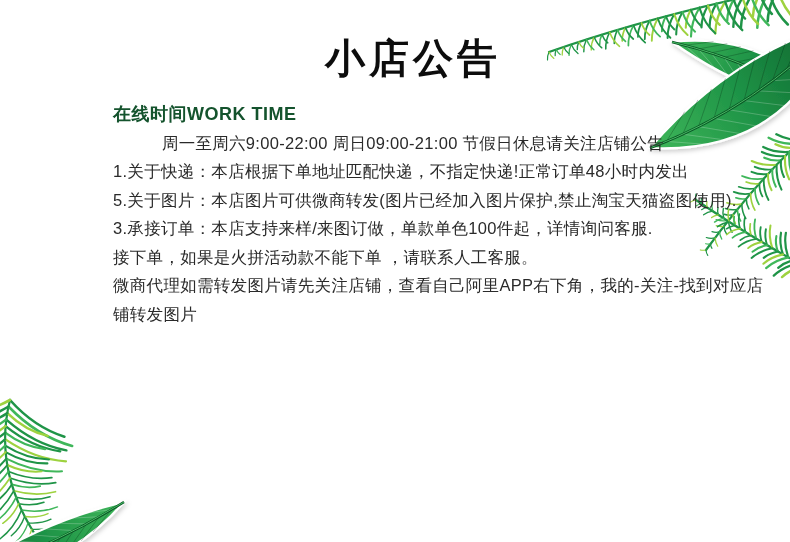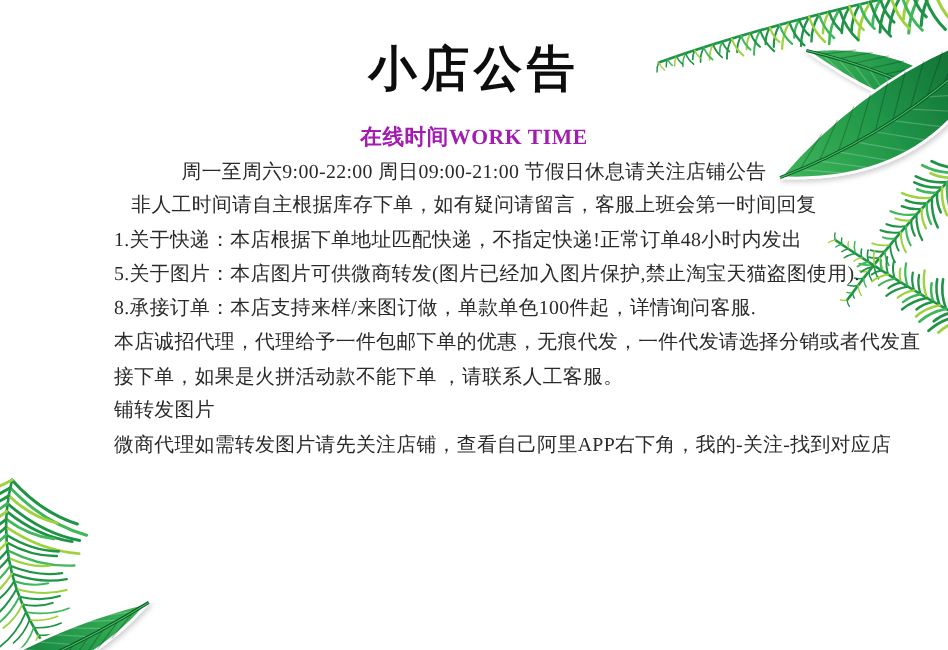--- a/index.html
+++ b/index.html
@@ -1,28 +1,28 @@
 <!DOCTYPE html>
 <html><head>
 <meta charset="utf-8">
 <style>
   html,body{margin:0;padding:0;background:#ffffff;}
   .canvas{
     position:relative;width:790px;height:542px;background:#ffffff;
     overflow:hidden;font-family:"Liberation Sans","DejaVu Sans",sans-serif;
   }
   svg.decor{position:absolute;left:0;top:0;z-index:1;pointer-events:none;}
-  main.content{position:absolute;left:95px;top:0;width:600px;z-index:2;color:#262626;font-family:Liberation Serif, serif;}
+  main.content{position:absolute;left:113px;top:0;width:600px;z-index:2;color:#262626;}
   h1.title{
     margin:36px 0 20px 0;text-align:center;font-size:40px;line-height:44px;
     font-weight:700;letter-spacing:4px;color:#0d0d0d;
   }
   h2.sec{
     margin:0;font-size:18px;line-height:28.5px;font-weight:700;
-    text-align:center;white-space:nowrap;color:#a21caf;letter-spacing:.5px;
+    white-space:nowrap;color:#14532d;letter-spacing:.5px;
   }
   p.ln{
     margin:0;font-size:16.5px;line-height:28.5px;white-space:nowrap;
     color:#2a2a2a;letter-spacing:.3px;
   }
   p.center{text-align:center;}
 </style>
 </head>
 <body>
 
@@ -336,24 +336,22 @@
         <path d="M 124.0 502.0 Q 44.0 551.9 -46.0 580.0" fill="none" stroke="#0b5426" stroke-width="2.6"></path>
         <path d="M 124.0 502.0 Q 44.0 551.9 -46.0 580.0" fill="none" stroke="#46bb62" stroke-width="1"></path>
       </g>
   </svg>
 
   <main class="content">
     <h1 class="title">小店公告</h1>
 
     <h2 class="sec">在线时间WORK TIME</h2>
     <p class="ln center">周一至周六9:00-22:00 周日09:00-21:00 节假日休息请关注店铺公告</p>
-    <p class="ln center">非人工时间请自主根据库存下单，如有疑问请留言，客服上班会第一时间回复</p>
 
     <p class="ln">1.关于快递：本店根据下单地址匹配快递，不指定快递!正常订单48小时内发出</p>
     <p class="ln">5.关于图片：本店图片可供微商转发(图片已经加入图片保护,禁止淘宝天猫盗图使用).</p>
-    <p class="ln">8.承接订单：本店支持来样/来图订做，单款单色100件起，详情询问客服.</p>
-
-    <p class="ln">本店诚招代理，代理给予一件包邮下单的优惠，无痕代发，一件代发请选择分销或者代发直</p>
+    <p class="ln">3.承接订单：本店支持来样/来图订做，单款单色100件起，详情询问客服.</p>
+
     <p class="ln">接下单，如果是火拼活动款不能下单 ，请联系人工客服。</p>
+    <p class="ln">微商代理如需转发图片请先关注店铺，查看自己阿里APP右下角，我的-关注-找到对应店</p>
     <p class="ln">铺转发图片</p>
-    <p class="ln">微商代理如需转发图片请先关注店铺，查看自己阿里APP右下角，我的-关注-找到对应店</p>
   </main>
 </div>
 
 </body></html>

